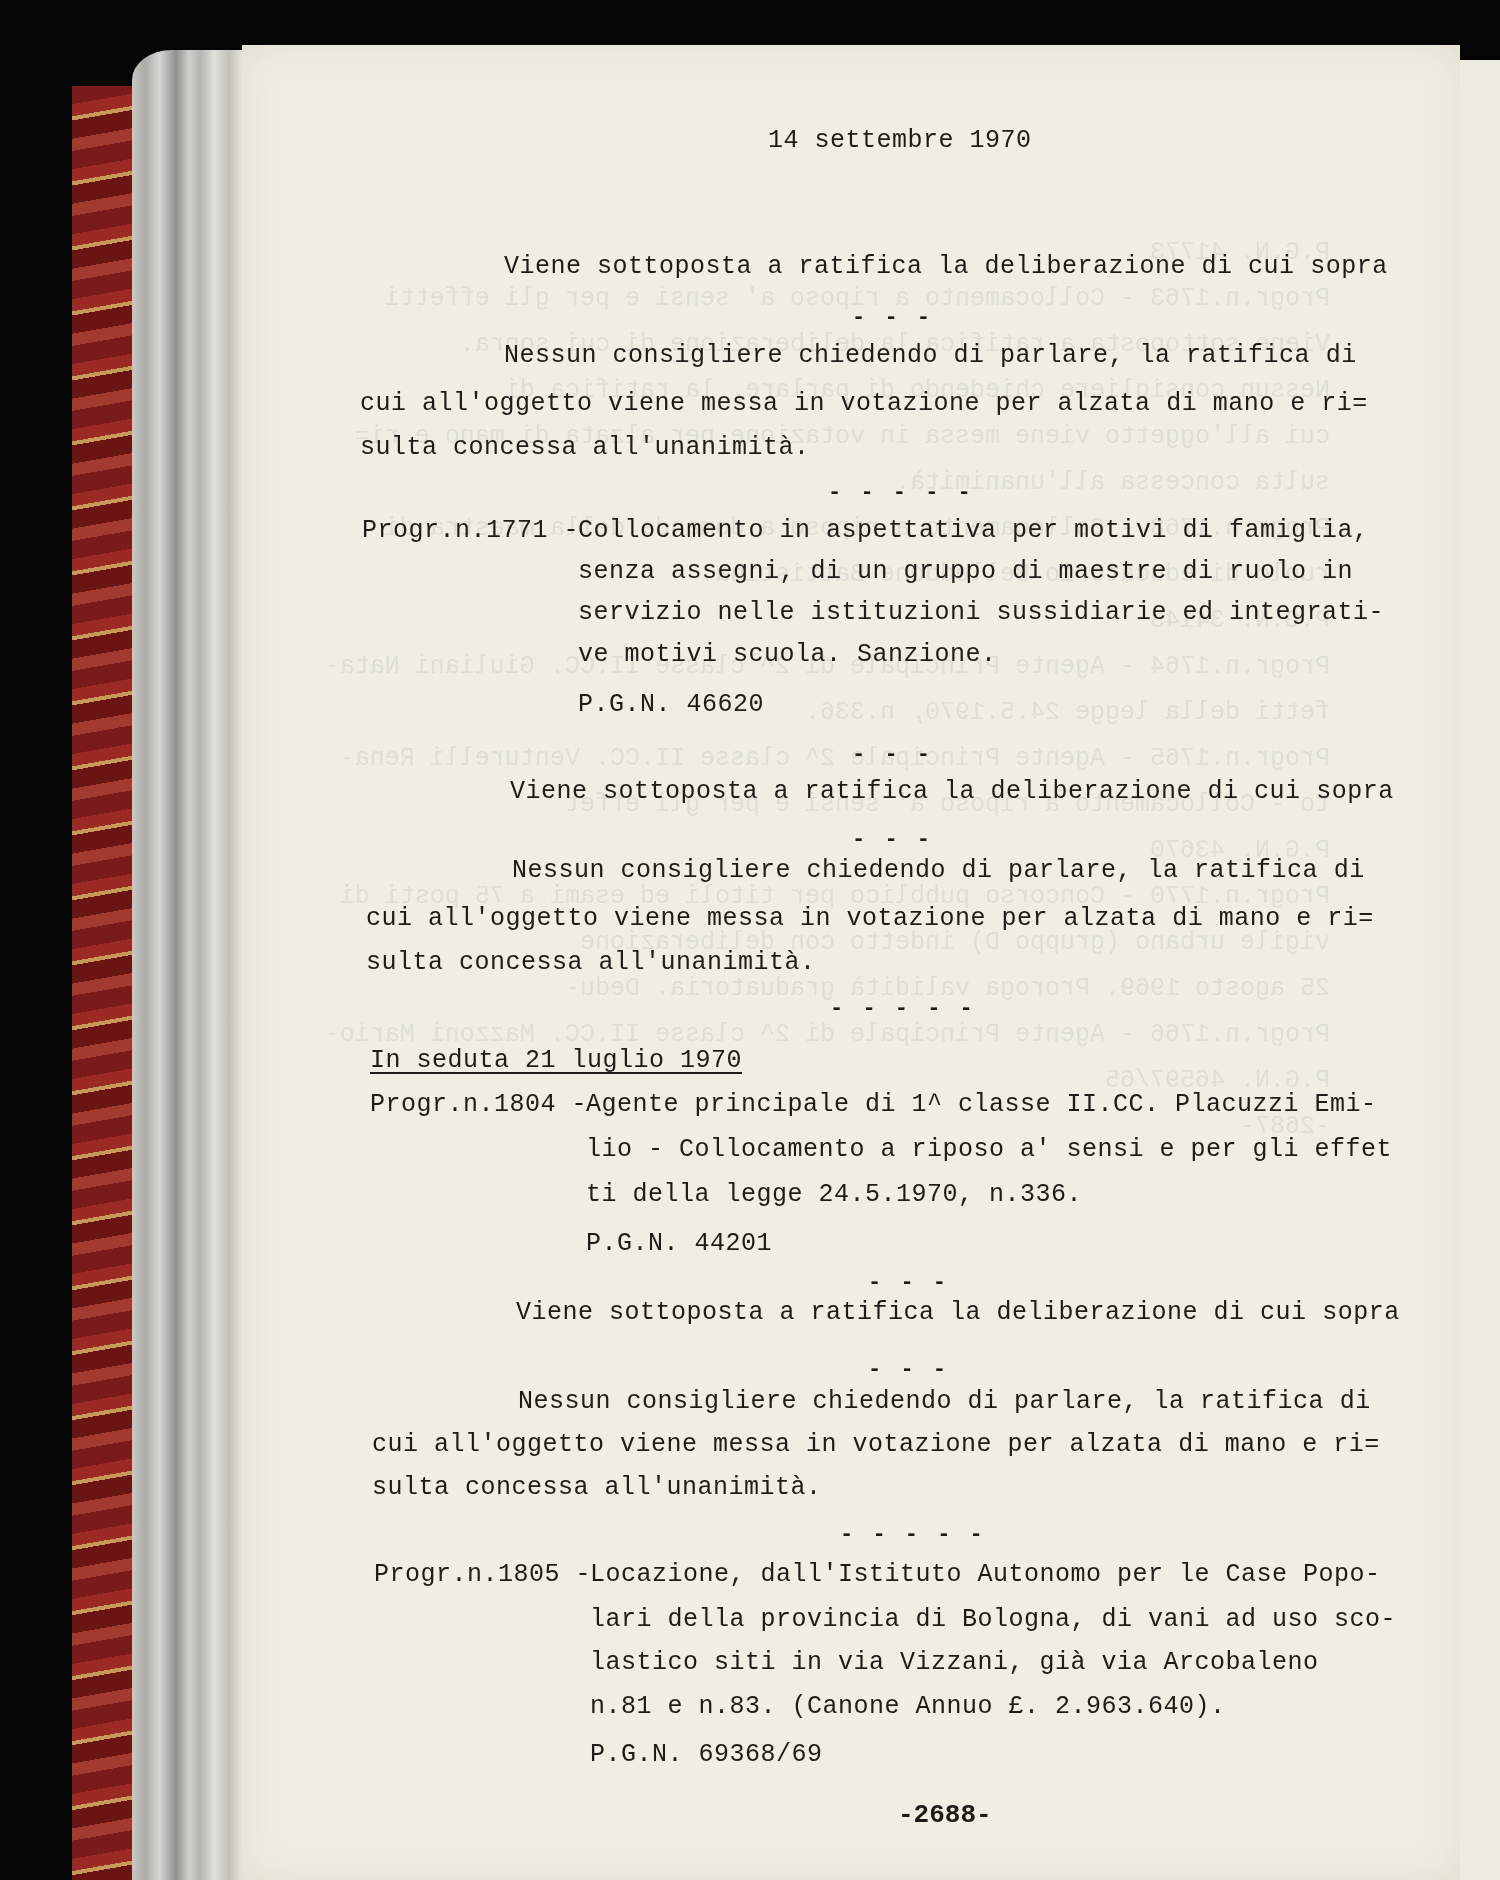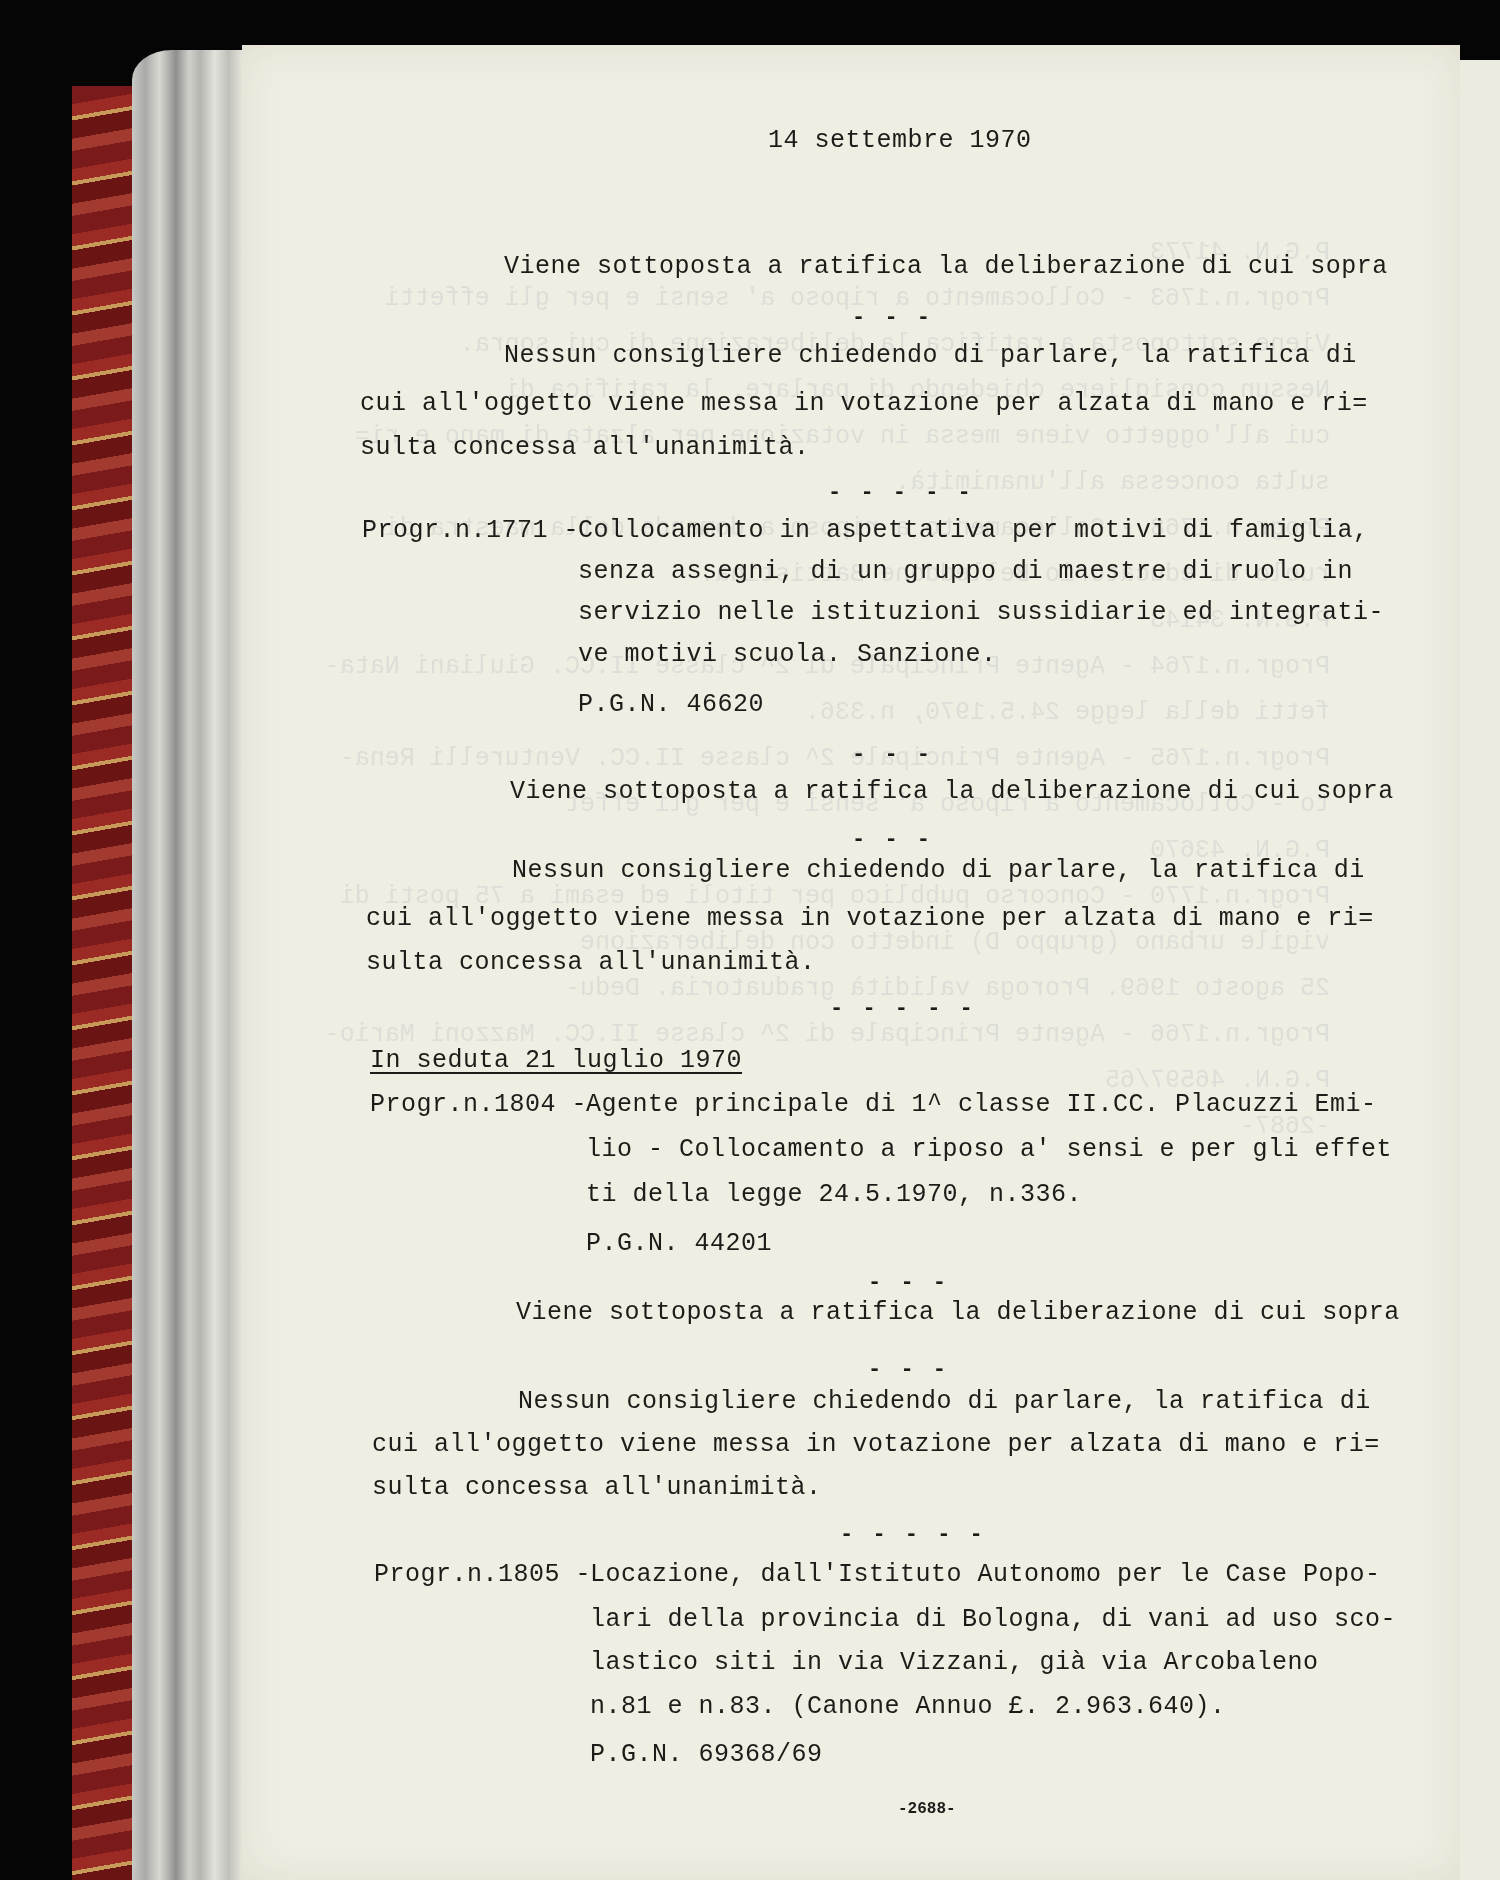--- a/index.html
+++ b/index.html
@@ -32,21 +32,21 @@
     transform: scaleX(-1); white-space: pre; pointer-events: none;
     font-family: "Liberation Mono", monospace;
   }
   .line {
     position: absolute; font-size: 25px; color: #1e1c18; white-space: pre;
     letter-spacing: 0.5px;
     font-family: Liberation Mono, monospace;
   }
   .sep { position: absolute; font-size: 22px; color: #1e1c18; letter-spacing: 3px; font-weight: bold; }
   .underline { text-decoration: underline; text-underline-offset: 5px; text-decoration-thickness: 2px; }
-  .pagenum { position: absolute; font-size: 16px; font-weight: bold; color: #1e1c18; }
+  .pagenum { position: absolute; font-size: 26px; font-weight: bold; color: #1e1c18; }
 </style>
 </head>
 <body>
 
 <div class="cover"></div>
 <div class="edges"></div>
 <div class="next-page"></div>
 
 <div class="page"></div>
 

